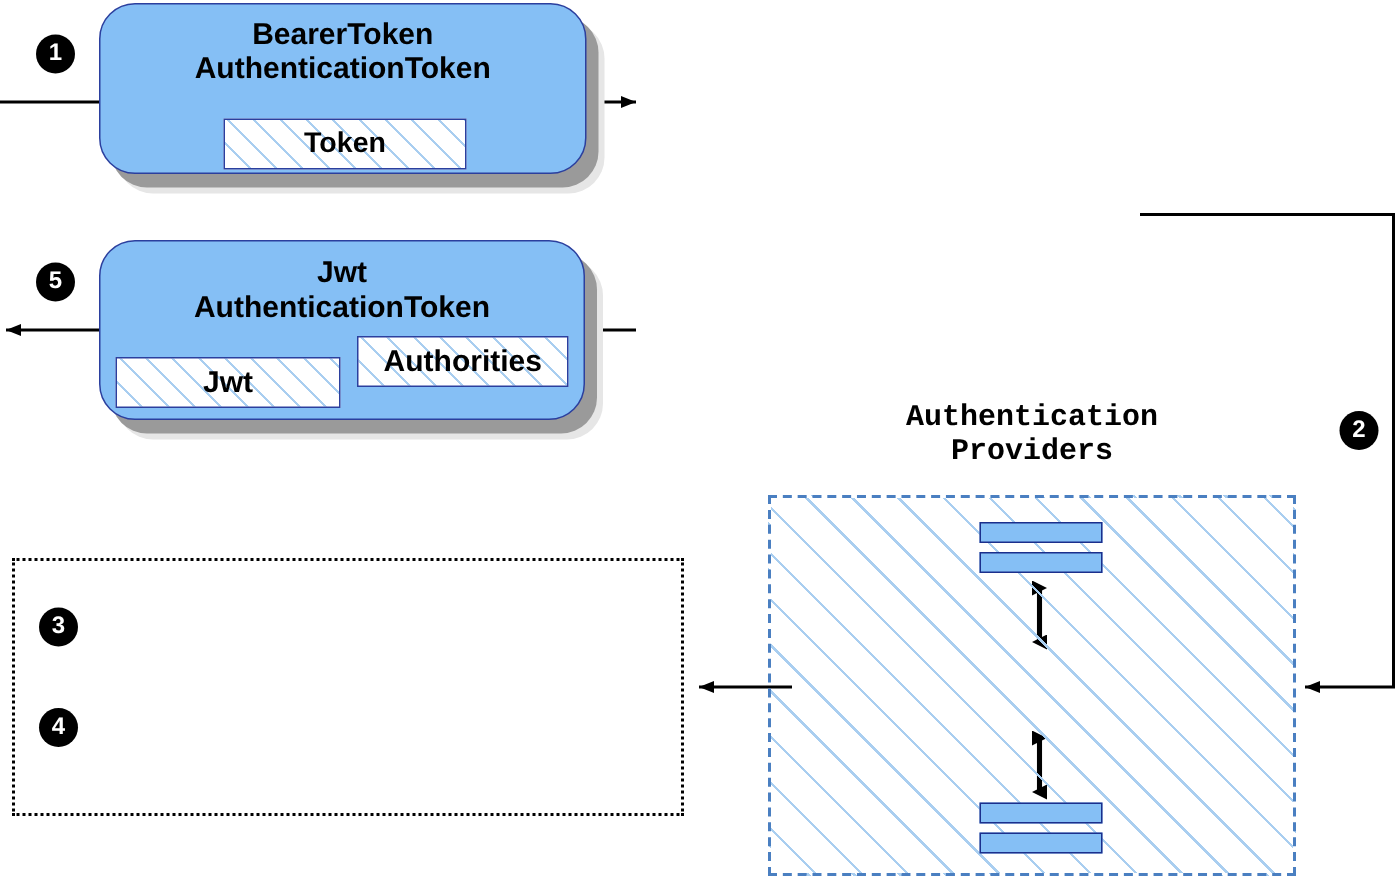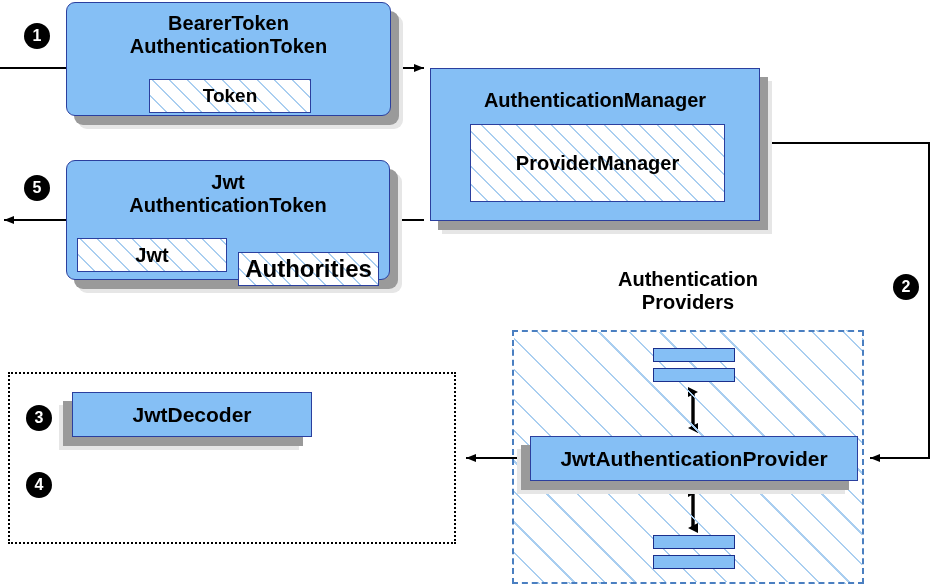--- a/index.html
+++ b/index.html
@@ -4,21 +4,21 @@
 <style>
   html,body{margin:0;padding:0;background:#ffffff;}
   body{width:932px;height:584px;overflow:hidden;
        font-family:"Liberation Sans","DejaVu Sans",sans-serif;}
   #stage{position:relative;width:932px;height:584px;}
 
   
   .node{position:absolute;box-sizing:border-box;}
 
   .blue-round{
-    background:#85bff5;border:1.6px solid #2b3f9e;border-radius:9px;
+    background:#85bff5;border:1.6px solid #2b3f9e;border-radius:24px;
     box-shadow:8px 9px 0 0 #9a9a9a, 12px 13px 0 0 #e6e6e6;
   }
   .blue-rect{
     background:#85bff5;border:1.6px solid #2b3f9e;
     box-shadow:8px 9px 0 0 #9a9a9a, 12px 13px 0 0 #e6e6e6;
   }
   .blue-rect-sh{
     background:#85bff5;border:1.6px solid #2b3f9e;
     box-shadow:-9px 9px 0 0 #9a9a9a, -13px 13px 0 0 #e6e6e6;
   }
@@ -118,68 +118,50 @@
   <div class="node blue-round" style="left:66px;top:2px;width:325px;height:114px;">
     <div class="title" style="top:9px;font-size:20px;">
       <span>BearerToken</span><br>
       <span>AuthenticationToken</span>
     </div>
     <div class="hatchbox ctr" style="position:absolute;left:82px;top:76px;width:160px;height:32px;font-size:19px;">
       <span>Token</span>
     </div>
   </div>
 
-  <div class="node blue-rect" style="left:430px;top:68px;width:330px;height:153px;">
-    <div class="title" style="top:20px;font-size:20px;">
-      <span>AuthenticationManager</span>
-    </div>
-    <div class="hatchbox ctr" style="position:absolute;left:39px;top:55px;width:253px;height:76px;font-size:20px;">
-      <span>ProviderManager</span>
-    </div>
-  </div>
 
   <div class="node blue-round" style="left:66px;top:160px;width:324px;height:120px;padding-left:48px;">
     <div class="title" style="top:10px;font-size:20px;">
       <span>Jwt</span><br>
       <span>AuthenticationToken</span>
     </div>
     <div class="hatchbox ctr" style="position:absolute;left:10px;top:77px;width:148px;height:32px;font-size:20px;">
       <span>Jwt</span>
     </div>
-    <div class="hatchbox ctr" style="position:absolute;left:171px;top:91px;width:139px;height:32px;font-size:24px;">
+    <div class="hatchbox ctr" style="position:absolute;left:171px;top:63px;width:139px;height:32px;font-size:20px;">
       <span>Authorities</span>
     </div>
   </div>
 
-  <div class="title" style="left:512px;top:268px;width:352px;font-size:20px;">
+  <div class="title" style="left:512px;top:268px;width:352px;font-size:20px;font-family:Liberation Mono, monospace;">
     <span>Authentication</span><br>
     <span>Providers</span>
   </div>
 
   <div class="dashed-blue" style="left:512px;top:330px;width:352px;height:254px;"></div>
 
   <div class="minibar" style="left:653px;top:348px;width:80px;height:12px;"></div>
   <div class="minibar" style="left:653px;top:368px;width:80px;height:12px;"></div>
 
-  <div class="node blue-rect-sh" style="left:530px;top:436px;width:328px;height:45px;">
-    <div class="ctr" style="width:100%;height:100%;font-size:21px;">
-      <span>JwtAuthenticationProvider</span>
-    </div>
-  </div>
 
   <div class="minibar" style="left:653px;top:535px;width:80px;height:12px;"></div>
   <div class="minibar" style="left:653px;top:555px;width:80px;height:12px;"></div>
 
   <div class="dotted-black" style="left:8px;top:372px;width:448px;height:172px;"></div>
 
-  <div class="node blue-rect-sh" style="left:72px;top:392px;width:240px;height:45px;">
-    <div class="ctr" style="width:100%;height:100%;font-size:21px;">
-      <span>JwtDecoder</span>
-    </div>
-  </div>
 
 
   <div class="badge" style="left:24px;top:23px;">
     <span>1</span>
   </div>
   <div class="badge" style="left:24px;top:175px;">
     <span>5</span>
   </div>
   <div class="badge" style="left:893px;top:274px;">
     <span>2</span>

